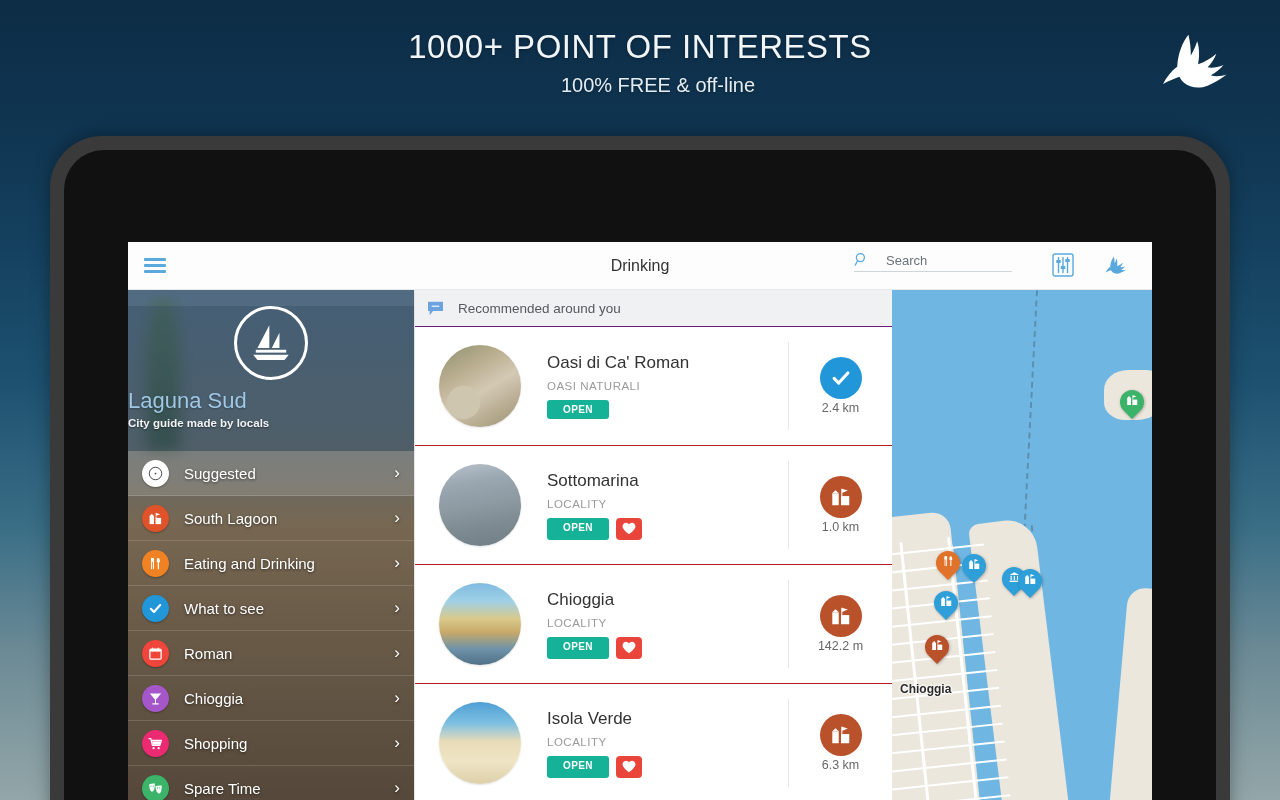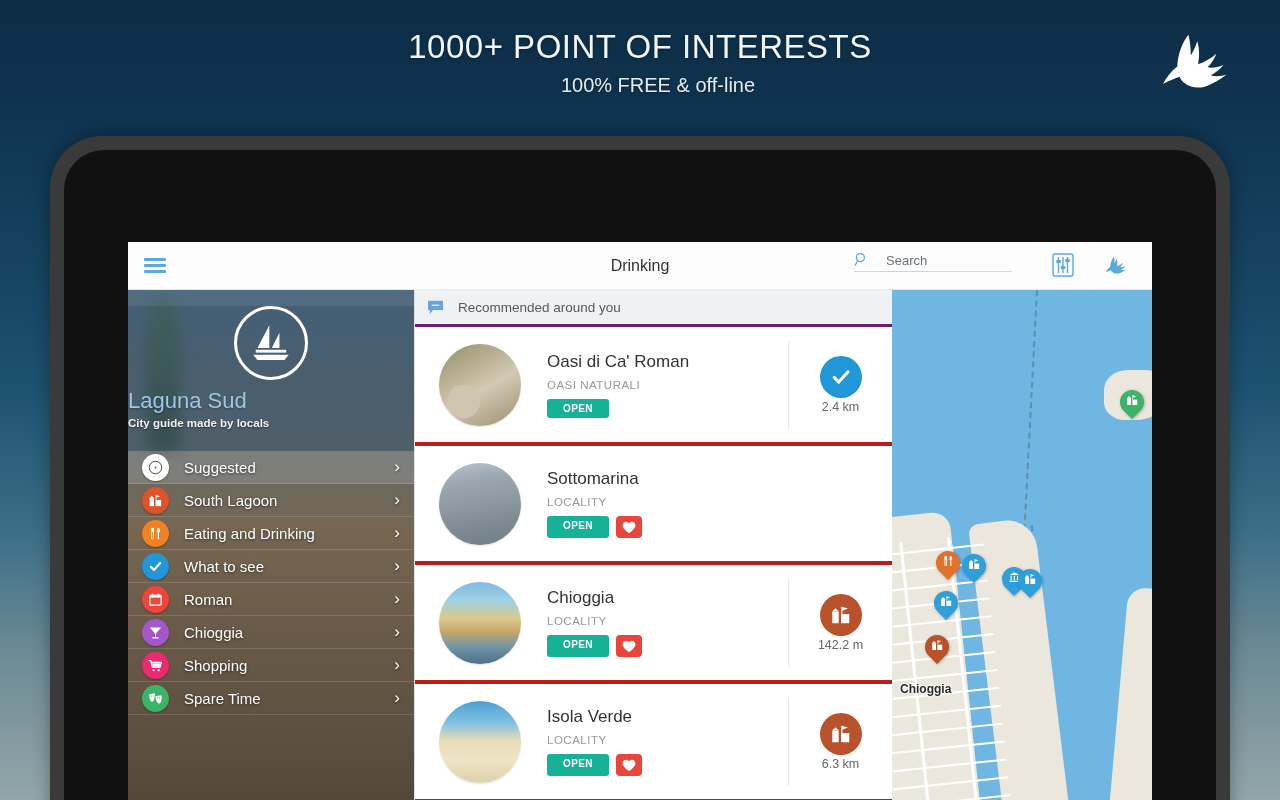--- a/index.html
+++ b/index.html
@@ -102,21 +102,21 @@
   .drawer-title {
     font-size:22px; color:#9fc8e6; margin-top:8px; font-weight:400;
     text-shadow:0 1px 2px rgba(0,0,0,.3);
   }
   .drawer-sub {
     font-size:11.5px; color:#f2f4f5; font-weight:bold; margin-top:3px;
     text-shadow:0 1px 2px rgba(0,0,0,.5);
   }
   .nav-list { position:relative; }
   .nav-item {
-    display:flex; align-items:center; height:33px; padding-left:14px;
+    display:flex; align-items:center; height:45px; padding-left:14px;
     border-bottom:1px solid rgba(255,255,255,.14);
     cursor:pointer; position:relative;
   }
   .nav-item.active { background:rgba(255,255,255,.14); }
   .nav-ico {
     width:27px; height:27px; border-radius:50%;
     display:flex; align-items:center; justify-content:center;
     flex:none; box-shadow:0 1px 2px rgba(0,0,0,.3);
   }
   .nav-label {
@@ -127,26 +127,26 @@
     position:absolute; right:14px; font-size:17px; color:#fff;
     text-shadow:0 1px 3px rgba(0,0,0,.55);
   }
 
   
   .listcol {
     position:absolute; left:286px; top:48px; width:478px; height:620px;
     background:#fff; border-left:1px solid #e2e2e2; overflow:hidden;
   }
   .rec-bar {
-    height:37px; background:#f0f1f2; border-bottom:3px solid #701a75;
+    height:37px; background:#f0f1f2; border-bottom:1px solid #701a75;
     display:flex; align-items:center; padding-left:12px;
   }
   .rec-label { font-size:13.5px; color:#55595e; margin-left:14px; }
   .poi {
-    height:119px; border-bottom:4px solid #b91c1c; display:flex; align-items:center;
+    height:119px; border-bottom:1px solid #b91c1c; display:flex; align-items:center;
     cursor:pointer; background:#fff;
   }
   .poi-thumb {
     width:82px; height:82px; border-radius:50%; margin-left:24px; flex:none;
     background-size:cover; box-shadow:0 1px 2px rgba(0,0,0,.12);
   }
   .th-oasi { background:
       radial-gradient(circle at 30% 70%, #cfc6b0 0 20%, transparent 21%),
       linear-gradient(150deg,#8c9170 0%,#b9ad8e 30%,#d3c9b4 55%,#b4a88d 80%,#9a9079 100%); }
   .th-sotto { background:
@@ -404,20 +404,32 @@
                 <div class="poi-cat">LOCALITY</div>
                 <div class="badges">
                   <span class="badge-open">OPEN</span>
                   <span class="badge-fav">
                     <svg width="14" height="13" viewBox="0 0 24 22">
                       <path fill="#fff" d="M12 21 C4 15 1 11 1 7.2 C1 3.6 3.7 1 7 1 C9.2 1 11 2.2 12 4 C13 2.2 14.8 1 17 1 C20.3 1 23 3.6 23 7.2 C23 11 20 15 12 21 Z"></path>
                     </svg>
                   </span>
                 </div>
               </div>
+              <div class="poi-right">
+                <span class="poi-badgeico" style="background:#b9512a">
+                  <svg width="22" height="22" viewBox="0 0 24 24">
+                    <rect x="2.5" y="8" width="7" height="13" fill="#ffffff"></rect>
+                    <path d="M2.5 8 L6 4.5 L9.5 8 Z" fill="#ffffff"></path>
+                    <rect x="12" y="11" width="9" height="10" fill="#ffffff"></rect>
+                    <path d="M13 3 L19.5 5 L13 7.5 Z" fill="#ffffff"></path>
+                    <rect x="12.3" y="3" width="1.2" height="8" fill="#ffffff"></rect>
+                  </svg>
+                </span>
+                <span class="poi-dist">1.0 km</span>
+              </div>
             </div>
             <div class="poi">
               <div class="poi-thumb th-chio"></div>
               <div class="poi-text">
                 <div class="poi-name">Chioggia</div>
                 <div class="poi-cat">LOCALITY</div>
                 <div class="badges">
                   <span class="badge-open">OPEN</span>
                   <span class="badge-fav">
                     <svg width="14" height="13" viewBox="0 0 24 22">

